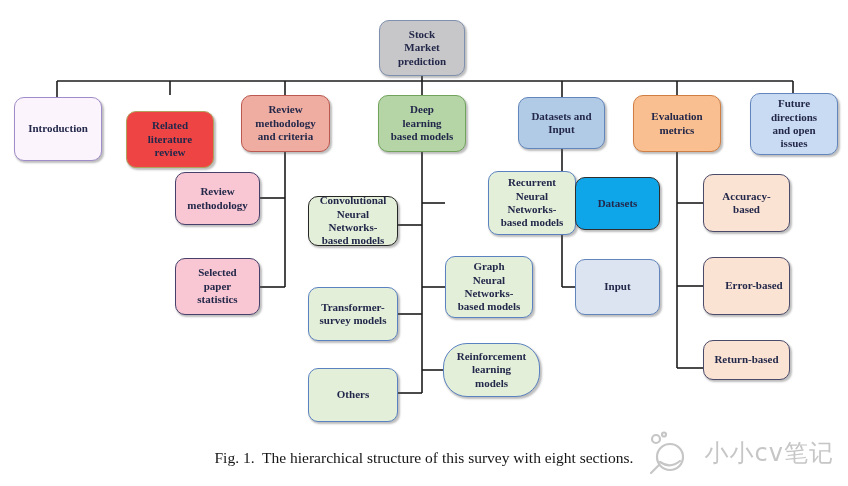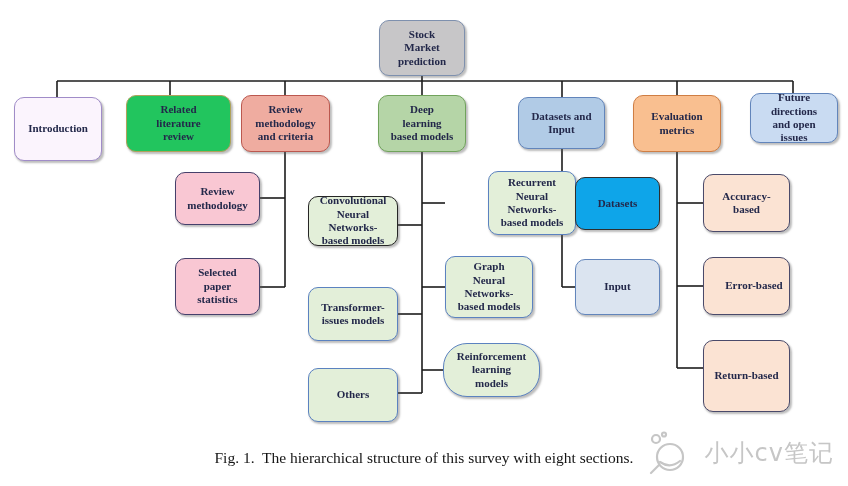--- a/index.html
+++ b/index.html
@@ -87,66 +87,66 @@
       <polyline points="677,152 677,368" fill="none" stroke="#1c1c1c" stroke-width="1.6"></polyline>
       <polyline points="677,203 703,203" fill="none" stroke="#1c1c1c" stroke-width="1.6"></polyline>
       <polyline points="677,286 703,286" fill="none" stroke="#1c1c1c" stroke-width="1.6"></polyline>
       <polyline points="677,368 703,368" fill="none" stroke="#1c1c1c" stroke-width="1.6"></polyline>
     </svg>
   <div>
       <div class="node" style="left: 379px; top: 10px; width: 86px; height: 56px; background: rgb(199, 198, 200); border-color: rgb(126, 144, 174); color: rgb(35, 40, 74); margin-top: 10px;"><span>Stock
 Market
 prediction</span></div>
       <div class="node" style="left: 14px; top: 97px; width: 88px; height: 64px; background: rgb(251, 244, 253); border-color: rgb(160, 140, 200); color: rgb(35, 40, 74);"><span>Introduction</span></div>
-      <div class="node" style="left: 126px; top: 95px; width: 105px; height: 57px; background: #22c55e; border-color: rgb(176, 162, 92); color: rgb(35, 40, 74);"><span>Related
+      <div class="node" style="left: 126px; top: 111px; width: 88px; height: 57px; background: #ef4444; border-color: rgb(176, 162, 92); color: rgb(35, 40, 74);"><span>Related
 literature
 review</span></div>
       <div class="node" style="left: 241px; top: 95px; width: 89px; height: 57px; background: rgb(239, 172, 160); border-color: rgb(187, 88, 79); color: rgb(35, 40, 74);"><span>Review
 methodology
 and criteria</span></div>
       <div class="node" style="left: 378px; top: 95px; width: 88px; height: 57px; background: rgb(181, 213, 167); border-color: rgb(113, 163, 92); color: rgb(35, 40, 74);"><span>Deep
 learning
 based models</span></div>
       <div class="node" style="left: 518px; top: 97px; width: 87px; height: 52px; background: rgb(177, 203, 230); border-color: rgb(98, 133, 187); color: rgb(35, 40, 74);"><span>Datasets and
 Input</span></div>
       <div class="node" style="left: 633px; top: 95px; width: 88px; height: 57px; background: rgb(249, 191, 144); border-color: rgb(207, 126, 68); color: rgb(35, 40, 74);"><span>Evaluation
 metrics</span></div>
-      <div class="node" style="left: 750px; top: 93px; width: 88px; height: 50px; background: rgb(201, 219, 242); border-color: rgb(98, 133, 187); color: rgb(35, 40, 74);"><span>Future
+      <div class="node" style="left: 750px; top: 93px; width: 88px; height: 62px; background: rgb(201, 219, 242); border-color: rgb(98, 133, 187); color: rgb(35, 40, 74);"><span>Future
 directions
 and open
 issues</span></div>
       <div class="node" style="left: 175px; top: 172px; width: 85px; height: 53px; background: rgb(249, 199, 211); border-color: rgb(70, 64, 107); color: rgb(35, 40, 74);"><span>Review
 methodology</span></div>
       <div class="node" style="left: 175px; top: 258px; width: 85px; height: 57px; background: rgb(249, 199, 211); border-color: rgb(70, 64, 107); color: rgb(35, 40, 74);"><span>Selected
 paper
 statistics</span></div>
       <div class="node" style="left: 308px; top: 196px; width: 90px; height: 50px; background: rgb(227, 239, 217); border-color: rgb(38, 38, 38); color: rgb(35, 40, 74);"><span>Convolutional
 Neural
 Networks-
 based models</span></div>
       <div class="node" style="left: 308px; top: 287px; width: 90px; height: 54px; background: rgb(227, 239, 217); border-color: rgb(91, 130, 192); color: rgb(35, 40, 74);"><span>Transformer-
-issues models</span></div>
+survey models</span></div>
       <div class="node" style="left: 308px; top: 368px; width: 90px; height: 54px; background: rgb(227, 239, 217); border-color: rgb(91, 130, 192); color: rgb(35, 40, 74);"><span>Others</span></div>
       <div class="node" style="left: 445px; top: 171px; width: 88px; height: 64px; background: rgb(227, 239, 217); border-color: rgb(91, 130, 192); color: rgb(35, 40, 74); margin-left: 43px;"><span>Recurrent
 Neural
 Networks-
 based models</span></div>
       <div class="node" style="left: 445px; top: 256px; width: 88px; height: 62px; background: rgb(227, 239, 217); border-color: rgb(91, 130, 192); color: rgb(35, 40, 74);"><span>Graph
 Neural
 Networks-
 based models</span></div>
       <div class="node" style="left: 443px; top: 343px; width: 97px; height: 54px; background: rgb(227, 239, 217); border-color: rgb(91, 130, 192); color: rgb(35, 40, 74); border-radius: 24px;"><span>Reinforcement
 learning
 models</span></div>
       <div class="node" style="left: 575px; top: 177px; width: 85px; height: 53px; background: #0ea5e9; border-color: rgb(46, 46, 46); color: rgb(35, 40, 74);"><span>Datasets</span></div>
       <div class="node" style="left: 575px; top: 259px; width: 85px; height: 56px; background: rgb(219, 228, 240); border-color: rgb(98, 133, 187); color: rgb(35, 40, 74);"><span>Input</span></div>
       <div class="node" style="left: 703px; top: 174px; width: 87px; height: 58px; background: rgb(251, 227, 211); border-color: rgb(74, 74, 106); color: rgb(35, 40, 74);"><span>Accuracy-
 based</span></div>
       <div class="node" style="left: 703px; top: 257px; width: 87px; height: 58px; background: rgb(251, 227, 211); border-color: rgb(74, 74, 106); color: rgb(35, 40, 74); padding-left: 18px;"><span>Error-based</span></div>
-      <div class="node" style="left: 703px; top: 340px; width: 87px; height: 72px; background: rgb(251, 227, 211); border-color: rgb(74, 74, 106); color: rgb(35, 40, 74);"><span>Return-based</span></div>
+      <div class="node" style="left: 703px; top: 340px; width: 87px; height: 40px; background: rgb(251, 227, 211); border-color: rgb(74, 74, 106); color: rgb(35, 40, 74);"><span>Return-based</span></div>
     </div>
   <div class="caption">Fig. 1.  The hierarchical structure of this survey with eight sections.</div>
   <div class="watermark">
     <svg width="40" height="46" viewBox="0 0 40 46">
       <g fill="none" stroke="#c6c6c6" stroke-width="2.2" stroke-linecap="round">
         <circle cx="10" cy="9" r="4"></circle>
         <circle cx="18" cy="4.5" r="2"></circle>
         <circle cx="24" cy="27" r="13"></circle>
         <path d="M14,32 Q24,39 34,31"></path>
         <path d="M13,35 L5,43"></path>

